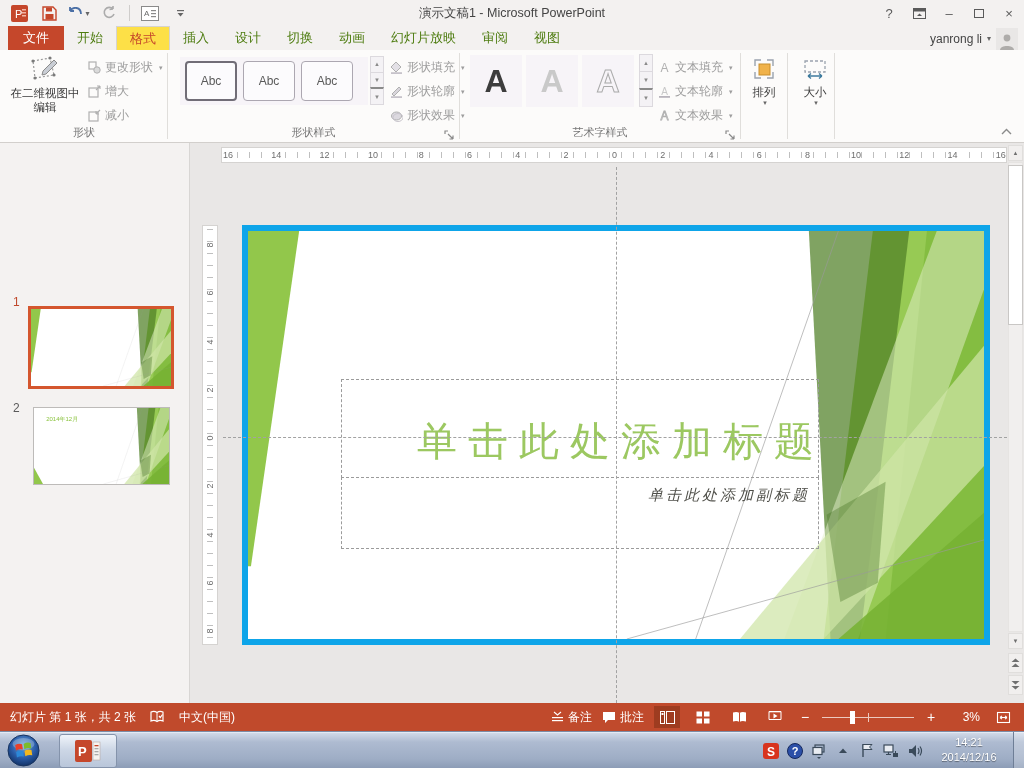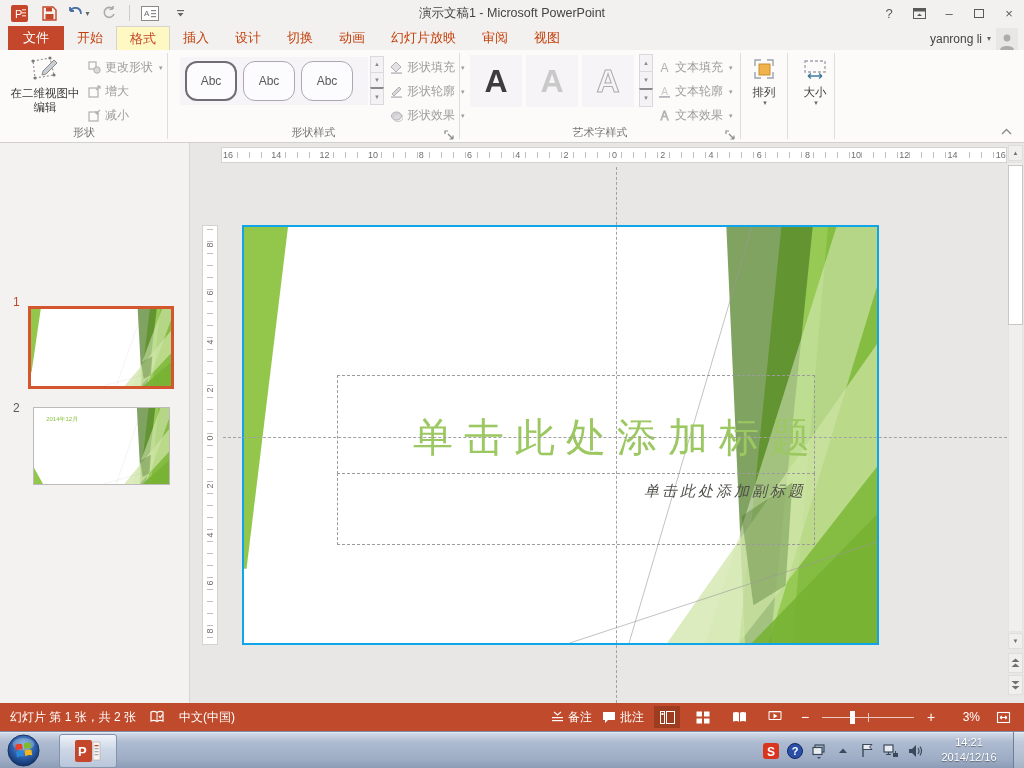--- a/index.html
+++ b/index.html
@@ -18,41 +18,41 @@
   .winctrls { position:absolute; right:0; top:0; height:26px; display:flex; }
   .winctrls .wbtn { width:30px; height:26px; display:flex; align-items:center; justify-content:center;
     color:#5A5A5A; font-size:13px; }
   .restore-glyph { position:relative; width:10px; height:9px; }
   .restore-glyph::before { content:''; position:absolute; right:0; top:0; width:8px; height:7px; border:1px solid #5A5A5A; }
   .restore-glyph::after { content:''; position:absolute; left:0; bottom:0; width:8px; height:7px; border:1px solid #5A5A5A; background:#F3F1F0; }
 
   
   .tabrow { position:absolute; left:0; top:26px; width:1024px; height:24px; background:#F3F1F0; }
   .tabs { position:absolute; left:8px; top:0; height:24px; display:flex; }
-  .tab { height:24px; display:flex; align-items:center; padding:0 13px; font-size:13px; color:#c2410c; }
+  .tab { height:24px; display:flex; align-items:center; padding:0 13px; font-size:13px; color:#4d7c0f; }
   .tab.file { background:#C5472B; color:#FFF; padding:0 15px; }
-  .tab.active { background:#fef9c3; color:#C5472B; border:1px solid #D6D3D0; border-bottom:none;font-family:Liberation Mono, monospace; }
+  .tab.active { background:#fde047; color:#C5472B; border:1px solid #D6D3D0; border-bottom:none;font-family:Liberation Mono, monospace; }
   .userchip { position:absolute; right:6px; top:1px; height:23px; display:flex; align-items:center; gap:5px; }
   .userchip .uname { font-size:12px; color:#444; }
   .userchip .ucaret { font-size:8px; color:#666; }
   .avatar { width:22px; height:22px; background:#E9E7E6; display:flex; align-items:flex-end; justify-content:center; overflow:hidden; }
 
   
   .ribbon { position:absolute; left:0; top:50px; width:1024px; height:93px; background:#FCFBFA;
     border-bottom:1px solid #D2CFCC; }
   .grp { position:absolute; top:0; height:92px; }
   .grp-label { position:absolute; left:0; right:0; bottom:2px; text-align:center; font-size:11px; color:#767676; }
   .gsep { position:absolute; top:3px; width:1px; height:86px; background:#E0DEDB; }
   .bigbtn { position:absolute; display:flex; flex-direction:column; align-items:center; }
   .bigbtn .blbl { font-size:11.5px; color:#3A3A3A; line-height:14px; text-align:center; margin-top:3px; }
   .stack { position:absolute; display:flex; flex-direction:column; gap:3px; }
   .srow { height:21px; display:flex; align-items:center; gap:4px; font-size:12px; color:#9D9D9D; white-space:nowrap; }
   .caret { font-size:7px; color:#9D9D9D; margin-left:2px; }
   .gallery { position:absolute; background:#F7F4F8; display:flex; align-items:center; padding:0 5px; gap:6px; }
-  .tile { background:#FCFBFD; border:1px solid #ACA7B1; border-radius:12px; display:flex;
+  .tile { background:#FCFBFD; border:1px solid #ACA7B1; border-radius:4px; display:flex;
     align-items:center; justify-content:center; font-size:12px; color:#5A5A5A; }
   .tile.first { border:2px solid #716D77; }
   .wa-tile { background:#F7F4F8; display:flex; align-items:center; justify-content:center; }
   .gal-arrows { position:absolute; width:14px; display:flex; flex-direction:column; }
   .gal-arrows .ga { flex:1; background:#F4F2F5; border:1px solid #DCD9DE; display:flex; align-items:center;
     justify-content:center; font-size:6px; color:#8A8A8A; margin-top:-1px; }
   .launcher { position:absolute; right:4px; bottom:4px; width:11px; height:11px; }
   .collapse-btn { position:absolute; right:10px; bottom:5px; width:16px; height:12px; display:flex;
     align-items:center; justify-content:center; }
 
@@ -72,22 +72,22 @@
   .hruler { position:absolute; left:31px; top:4px; width:786px; height:16px; background:#FFF; border:1px solid #D5D3D1; }
   .hruler::before { content:''; position:absolute; left:3px; right:3px; top:4px; bottom:4px;
     background:repeating-linear-gradient(to right, #BFBFBF 0 1px, transparent 1px 12px); }
   .vruler { position:absolute; left:12px; top:82px; width:16px; height:420px; background:#FFF; border:1px solid #D5D3D1; }
   .vruler::before { content:''; position:absolute; top:3px; bottom:3px; left:4px; right:4px;
     background:repeating-linear-gradient(to bottom, #BFBFBF 0 1px, transparent 1px 12px); }
   .rlabel { position:absolute; font-size:9px; color:#6E6E6E; background:#FFF; padding:0 0; }
   .hruler .rlabel { top:50%; transform:translate(-50%,-50%); }
   .vruler .rlabel { left:50%; transform:translate(-50%,-50%) rotate(-90deg); padding:2px 0; }
 
-  .slide { position:absolute; left:52px; top:82px; width:637px; height:420px; background:#FFF;
-    border:2px solid #0ea5e9;text-align:center; }
+  .slide { position:absolute; left:52px; top:82px; width:748px; height:420px; background:#FFF;
+    border:6px solid #0ea5e9;text-align:center; }
   .slide .design { position:absolute; inset:0; }
   .ph { position:absolute; border:1px dashed #9B9B9B; display:flex; z-index:3; }
   .ph-title { left:93px; top:148px; width:478px; height:99px; align-items:flex-end; justify-content:flex-end;
     padding:0 4px 8px 0; }
   .ph-title span { font-size:40px; color:#9CC861; letter-spacing:11px; margin-right:-11px; white-space:nowrap; }
   .ph-sub { left:93px; top:246px; width:478px; height:72px; align-items:flex-start; justify-content:flex-end;
     padding:8px 8px 0 0; }
   .ph-sub span { font-family:"Liberation Serif", serif; font-style:italic; font-size:15px; color:#50504A;
     letter-spacing:3px; white-space:nowrap; }
 

